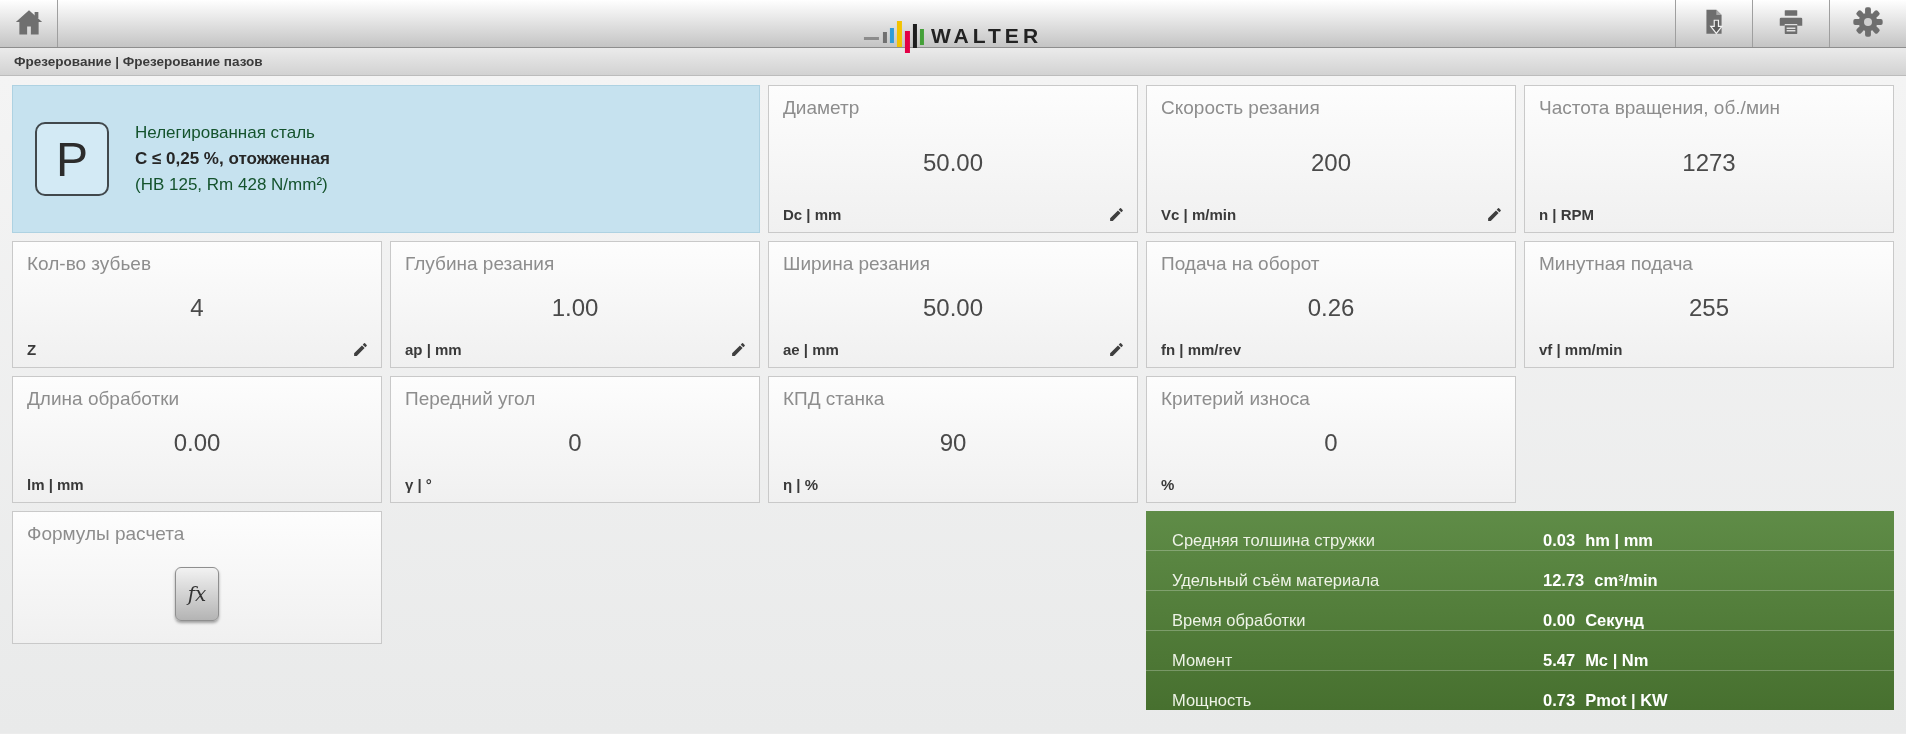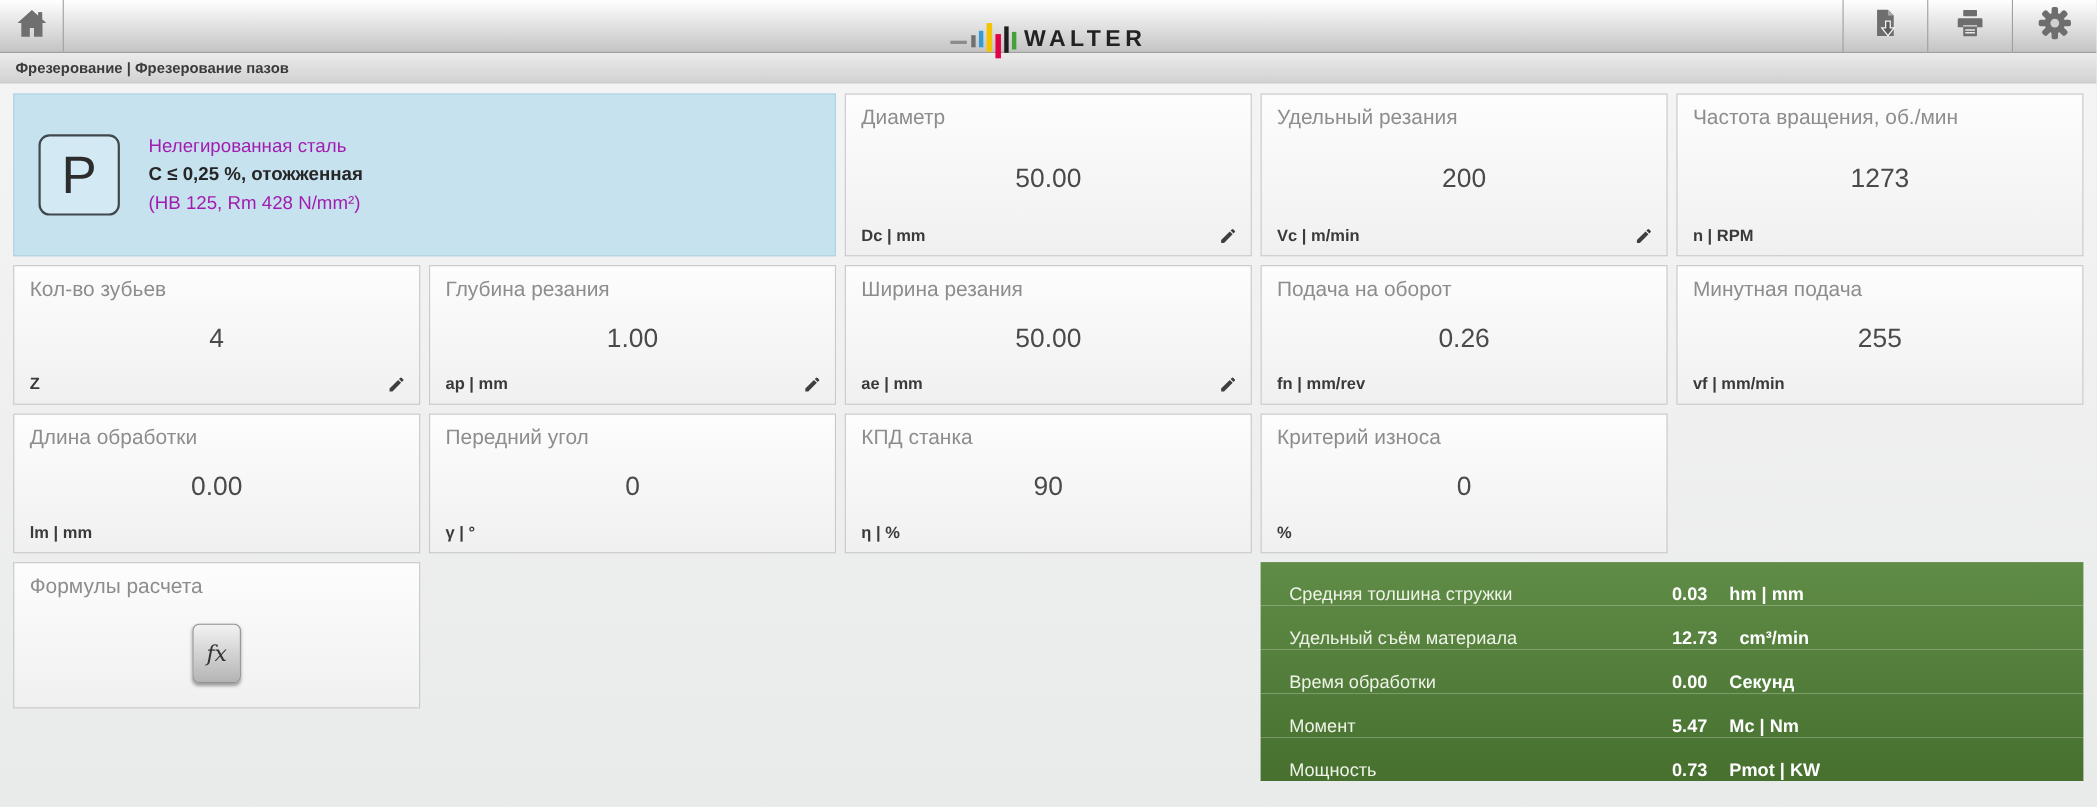--- a/index.html
+++ b/index.html
@@ -39,38 +39,38 @@
   .card .unit { font-size:15px; font-weight:700; color:#3a3a3a; }
   .pencil { cursor:pointer; line-height:0; }
 
   
   .material { grid-column:1/3; flex-direction:row; align-items:center;
               background:#c6e2ef; border:1px solid #aed2e2; }
   .pbox { width:74px; height:74px; margin-left:22px; border:2px solid #41484c; border-radius:10px;
           background:#d3eaf5; display:flex; align-items:center; justify-content:center;
           font-size:48px; color:#2c2c2c; }
   .mat-text { margin-left:26px; font-size:17px; line-height:26px; }
-  .mat-line1, .mat-line3 { color:#a21caf; }
+  .mat-line1, .mat-line3 { color:#14532d; }
   .mat-line2 { color:#262626; font-weight:700; }
 
   
   .formulas { grid-column:1; grid-row:4; height:133px; align-self:start; }
   .fx-wrap { flex:1; display:flex; align-items:center; justify-content:center; }
   .fx-btn { width:44px; height:54px; border:1px solid #8f8f8f; border-radius:6px;
             background:linear-gradient(#f2f2f2,#b4b4b4); box-shadow:0 2px 3px rgba(0,0,0,.35);
             display:flex; align-items:center; justify-content:center; cursor:pointer;
             font-family:"DejaVu Serif",serif; font-style:italic; font-size:20px; color:#333; }
 
   
   .results { grid-column:4/6; grid-row:4; display:flex; flex-direction:column;
              background:linear-gradient(#5f8c47,#47702f); }
   .result-row { flex:1; display:flex; align-items:flex-end; padding:0 26px; }
   .result-row + .result-row { border-top:1px solid rgba(255,255,255,.25); }
   .result-label { flex:0 0 50%; font-size:16.5px; color:#eef3e7; }
-  .result-value { display:flex; gap:20px; font-size:16.5px; font-weight:700; color:#fff; }
+  .result-value { display:flex; gap:10px; font-size:16.5px; font-weight:700; color:#fff;margin-left:23px; }
 </style>
 </head>
 <body>
 
 <div class="topbar">
   <div class="tb-btn tb-home">
     <span>
       <svg viewBox="0 0 24 22" width="30" height="28" fill="#6f6f6f">
         <rect x="16.5" y="3" width="3" height="5"></rect>
         <path d="M12 1.5 1.5 11h2.8v10h6.2v-6.5h3v6.5h6.2V11h2.8z"></path>
@@ -153,21 +153,21 @@
     <div class="value">50.00</div>
     <div class="foot">
         <span class="unit">Dc | mm</span>
       <span class="pencil"><svg viewBox="0 0 24 24" width="17" height="17" fill="#3f3f3f">
             <path d="M3 17.25V21h3.75L17.81 9.94l-3.75-3.75L3 17.25zM20.71 7.04c.39-.39.39-1.02 0-1.41l-2.34-2.34a1 1 0 0 0-1.41 0l-1.83 1.83 3.75 3.75 1.83-1.83z"></path>
           </svg></span>
     </div>
   </div>
 
   <div class="card">
-    <div class="label">Удельный резания</div>
+    <div class="label">Скорость резания</div>
     <div class="value">200</div>
     <div class="foot">
         <span class="unit">Vc | m/min</span>
       <span class="pencil"><svg viewBox="0 0 24 24" width="17" height="17" fill="#3f3f3f">
             <path d="M3 17.25V21h3.75L17.81 9.94l-3.75-3.75L3 17.25zM20.71 7.04c.39-.39.39-1.02 0-1.41l-2.34-2.34a1 1 0 0 0-1.41 0l-1.83 1.83 3.75 3.75 1.83-1.83z"></path>
           </svg></span>
     </div>
   </div>
 
   <div class="card">

